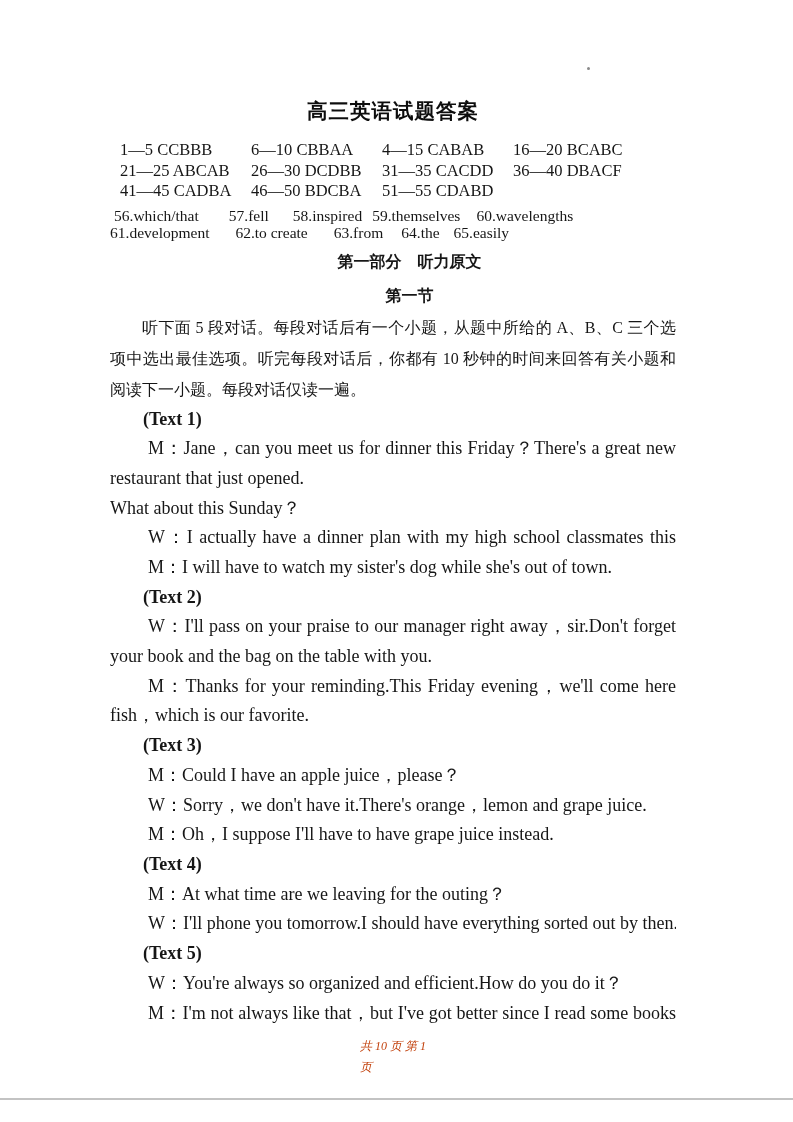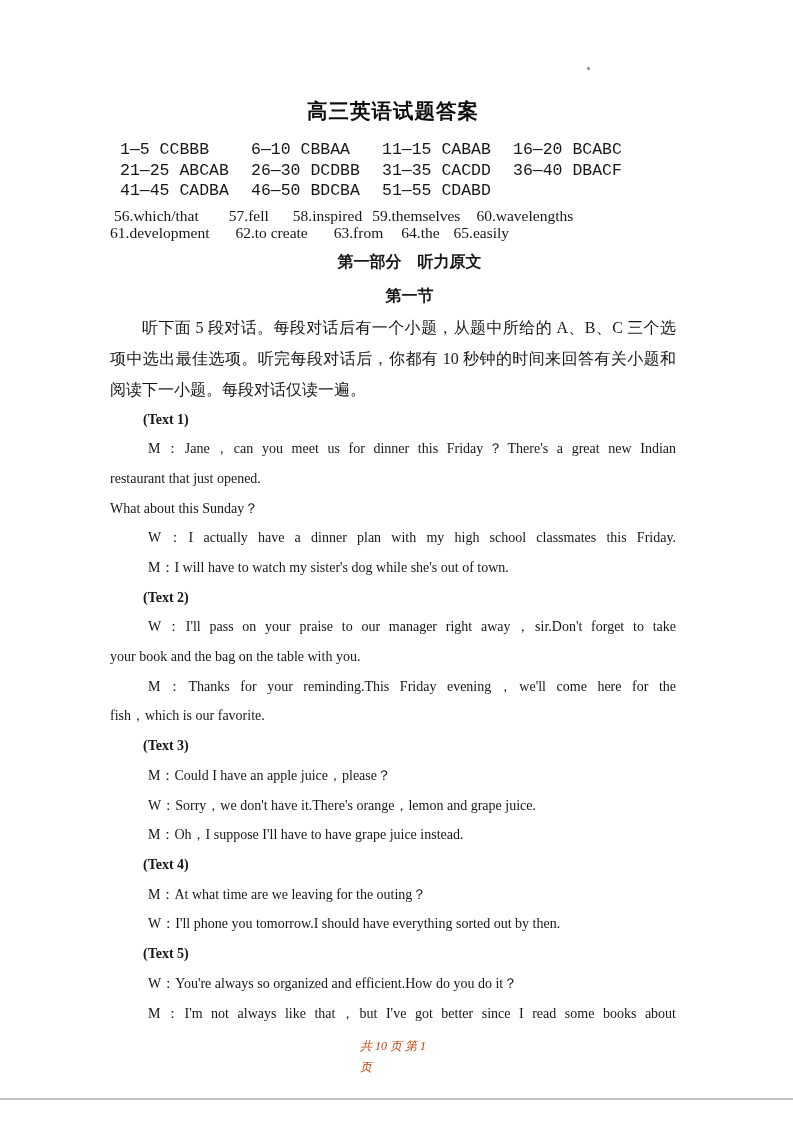--- a/index.html
+++ b/index.html
@@ -18,21 +18,21 @@
     text-align:center;
     font-family:"Liberation Sans","DejaVu Sans",sans-serif;
     font-weight:bold;
     font-size:20.5px;
     line-height:25px;
     letter-spacing:1px;
     color:#0d0d0d;
   }
 
   .ans-block { padding-left:10px; font-size:16.5px; }
-  .ans-row { display:flex; line-height:20.5px; white-space:nowrap;font-family:Liberation Mono, monospace; }
+  .ans-row { display:flex; line-height:20.5px; white-space:nowrap; }
   .ans-row span { flex:0 0 131px; }
   .ans-row span:last-child { flex:0 0 auto; }
 
   .fill-block { margin-top:5px; font-size:15.5px; }
   .fill-row { display:flex; line-height:17.5px; white-space:nowrap; }
   .fill-row.r1 { padding-left:4px; }
   .fill-row.r1 span:nth-child(2) { margin-left:30px; }
   .fill-row.r1 span:nth-child(3) { margin-left:24px; }
   .fill-row.r1 span:nth-child(4) { margin-left:10px; }
   .fill-row.r1 span:nth-child(5) { margin-left:16px; }
@@ -50,21 +50,21 @@
     white-space:nowrap;
     text-align:center;
   }
   .h-part { margin-top:10px; }
   .h-sect { margin-top:14px; }
 
   .instr { margin-top:6px; font-size:16px; }
   .instr .ln { line-height:31px; }
   .ln-first { text-indent:32px; }
 
-  .transcript { font-size:14px; }
+  .transcript { font-size:18px; }
   .tl { line-height:29.7px; }
   .short { white-space:nowrap; overflow:hidden; }
   .ind { padding-left:38px; }
   .lbl { padding-left:33px; font-weight:bold; white-space:nowrap; }
   
   .jl {
     text-align:justify;
     text-align-last:justify;
     max-height:29.7px;
     overflow:hidden;
@@ -95,21 +95,21 @@
 <div class="page">
   <div class="stray-dot"></div>
 
   <div class="content">
     <h1 class="title">高三英语试题答案</h1>
 
     <div class="ans-block">
       <div class="ans-row">
         <span>1—5 CCBBB</span>
         <span>6—10 CBBAA</span>
-        <span>11—15 CABAB</span>
+        <span>4—15 CABAB</span>
         <span>16—20 BCABC</span>
       </div>
       <div class="ans-row">
         <span>21—25 ABCAB</span>
         <span>26—30 DCDBB</span>
         <span>31—35 CACDD</span>
         <span>36—40 DBACF</span>
       </div>
       <div class="ans-row">
         <span>41—45 CADBA</span>

